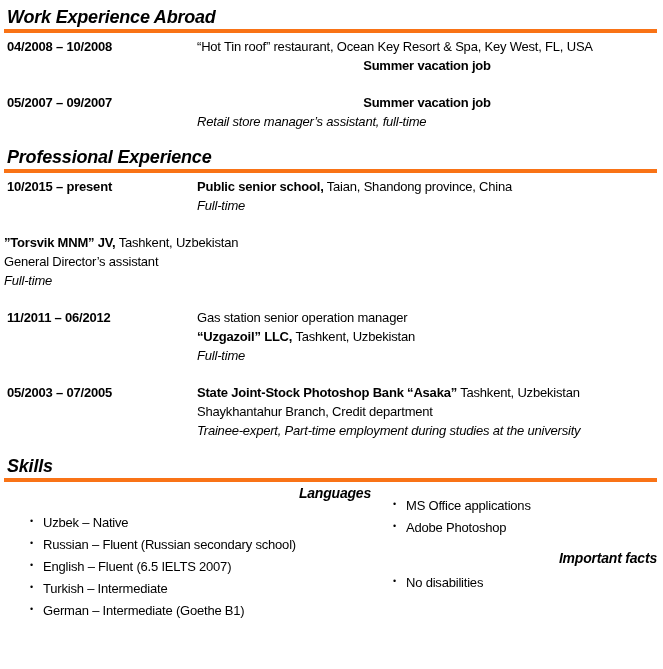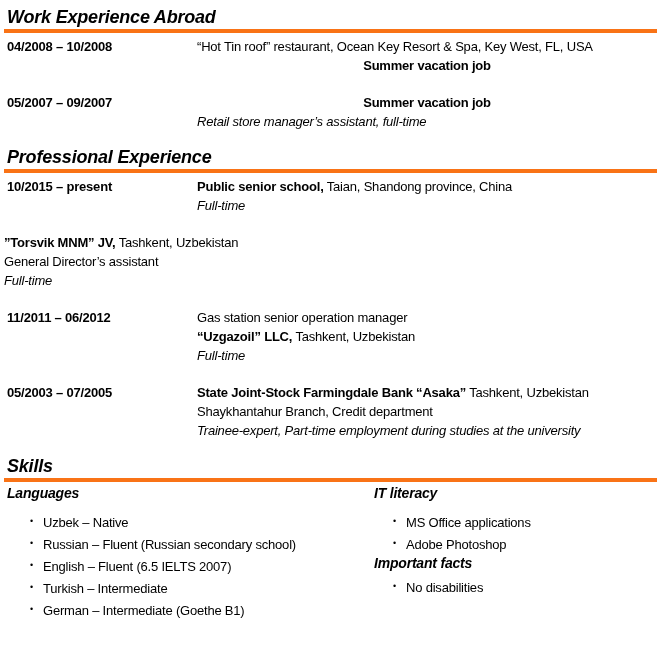--- a/index.html
+++ b/index.html
@@ -26,31 +26,31 @@
   .entry-details { flex: 1 1 auto; }
   .line { line-height: 19px; }
   .b { font-weight: bold; text-align: center; }
   .i { font-style: italic; }
   
   .skills-cols { display: flex; padding-top: 3px; }
   .col-left { flex: 0 0 367px; }
   .col-right { flex: 1 1 auto; }
   .sub-heading {
     font-size: 14px; font-weight: bold; font-style: italic;
-    line-height: 17px; padding-left: 3px;
+    line-height: 17px; padding-left: 3px; text-align: right;
   }
   .list { margin-top: 9px; }
   .list.tight { margin-top: 4px; }
   .li { line-height: 21px; padding-left: 26px; }
   .col-right .li { padding-left: 22px; }
   .bullet {
     display: inline-block; width: 13px;
     font-size: 9px; vertical-align: 3px;
   }
-  .facts-heading { margin-top: 0; }
+  .facts-heading { margin-top: 12px; }
 </style>
 </head>
 <body>
 
 <div class="page">
 
   <div class="section">
     <div class="section-title">Work Experience Abroad</div>
     <div class="entries">
 
@@ -98,21 +98,21 @@
         <div class="entry-details">
           <div class="line">Gas station senior operation manager</div>
           <div class="line"><span class="b">“Uzgazoil” LLC,</span><span> Tashkent, Uzbekistan</span></div>
           <div class="line i">Full-time</div>
         </div>
       </div>
 
       <div class="entry">
         <div class="entry-dates">05/2003 – 07/2005</div>
         <div class="entry-details">
-          <div class="line"><span class="b">State Joint-Stock Farmingdale Bank “Asaka”</span><span> Tashkent, Uzbekistan</span></div>
+          <div class="line"><span class="b">State Joint-Stock Photoshop Bank “Asaka”</span><span> Tashkent, Uzbekistan</span></div>
           <div class="line">Shaykhantahur Branch, Credit department</div>
           <div class="line i">Trainee-expert, Part-time employment during studies at the university</div>
         </div>
       </div>
 
     </div>
   </div>
 
   <div class="section">
     <div class="section-title">Skills</div>
@@ -123,21 +123,20 @@
         <div class="list">
           <div class="li"><span class="bullet">•</span><span>Uzbek – Native</span></div>
           <div class="li"><span class="bullet">•</span><span>Russian – Fluent (Russian secondary school)</span></div>
           <div class="li"><span class="bullet">•</span><span>English – Fluent (6.5 IELTS 2007)</span></div>
           <div class="li"><span class="bullet">•</span><span>Turkish – Intermediate</span></div>
           <div class="li"><span class="bullet">•</span><span>German – Intermediate (Goethe B1)</span></div>
         </div>
       </div>
 
       <div class="col-right">
-        <div class="sub-heading">IT literacy</div>
         <div class="list">
           <div class="li"><span class="bullet">•</span><span>MS Office applications</span></div>
           <div class="li"><span class="bullet">•</span><span>Adobe Photoshop</span></div>
         </div>
         <div class="sub-heading facts-heading">Important facts</div>
         <div class="list tight">
           <div class="li"><span class="bullet">•</span><span>No disabilities</span></div>
         </div>
       </div>
 

